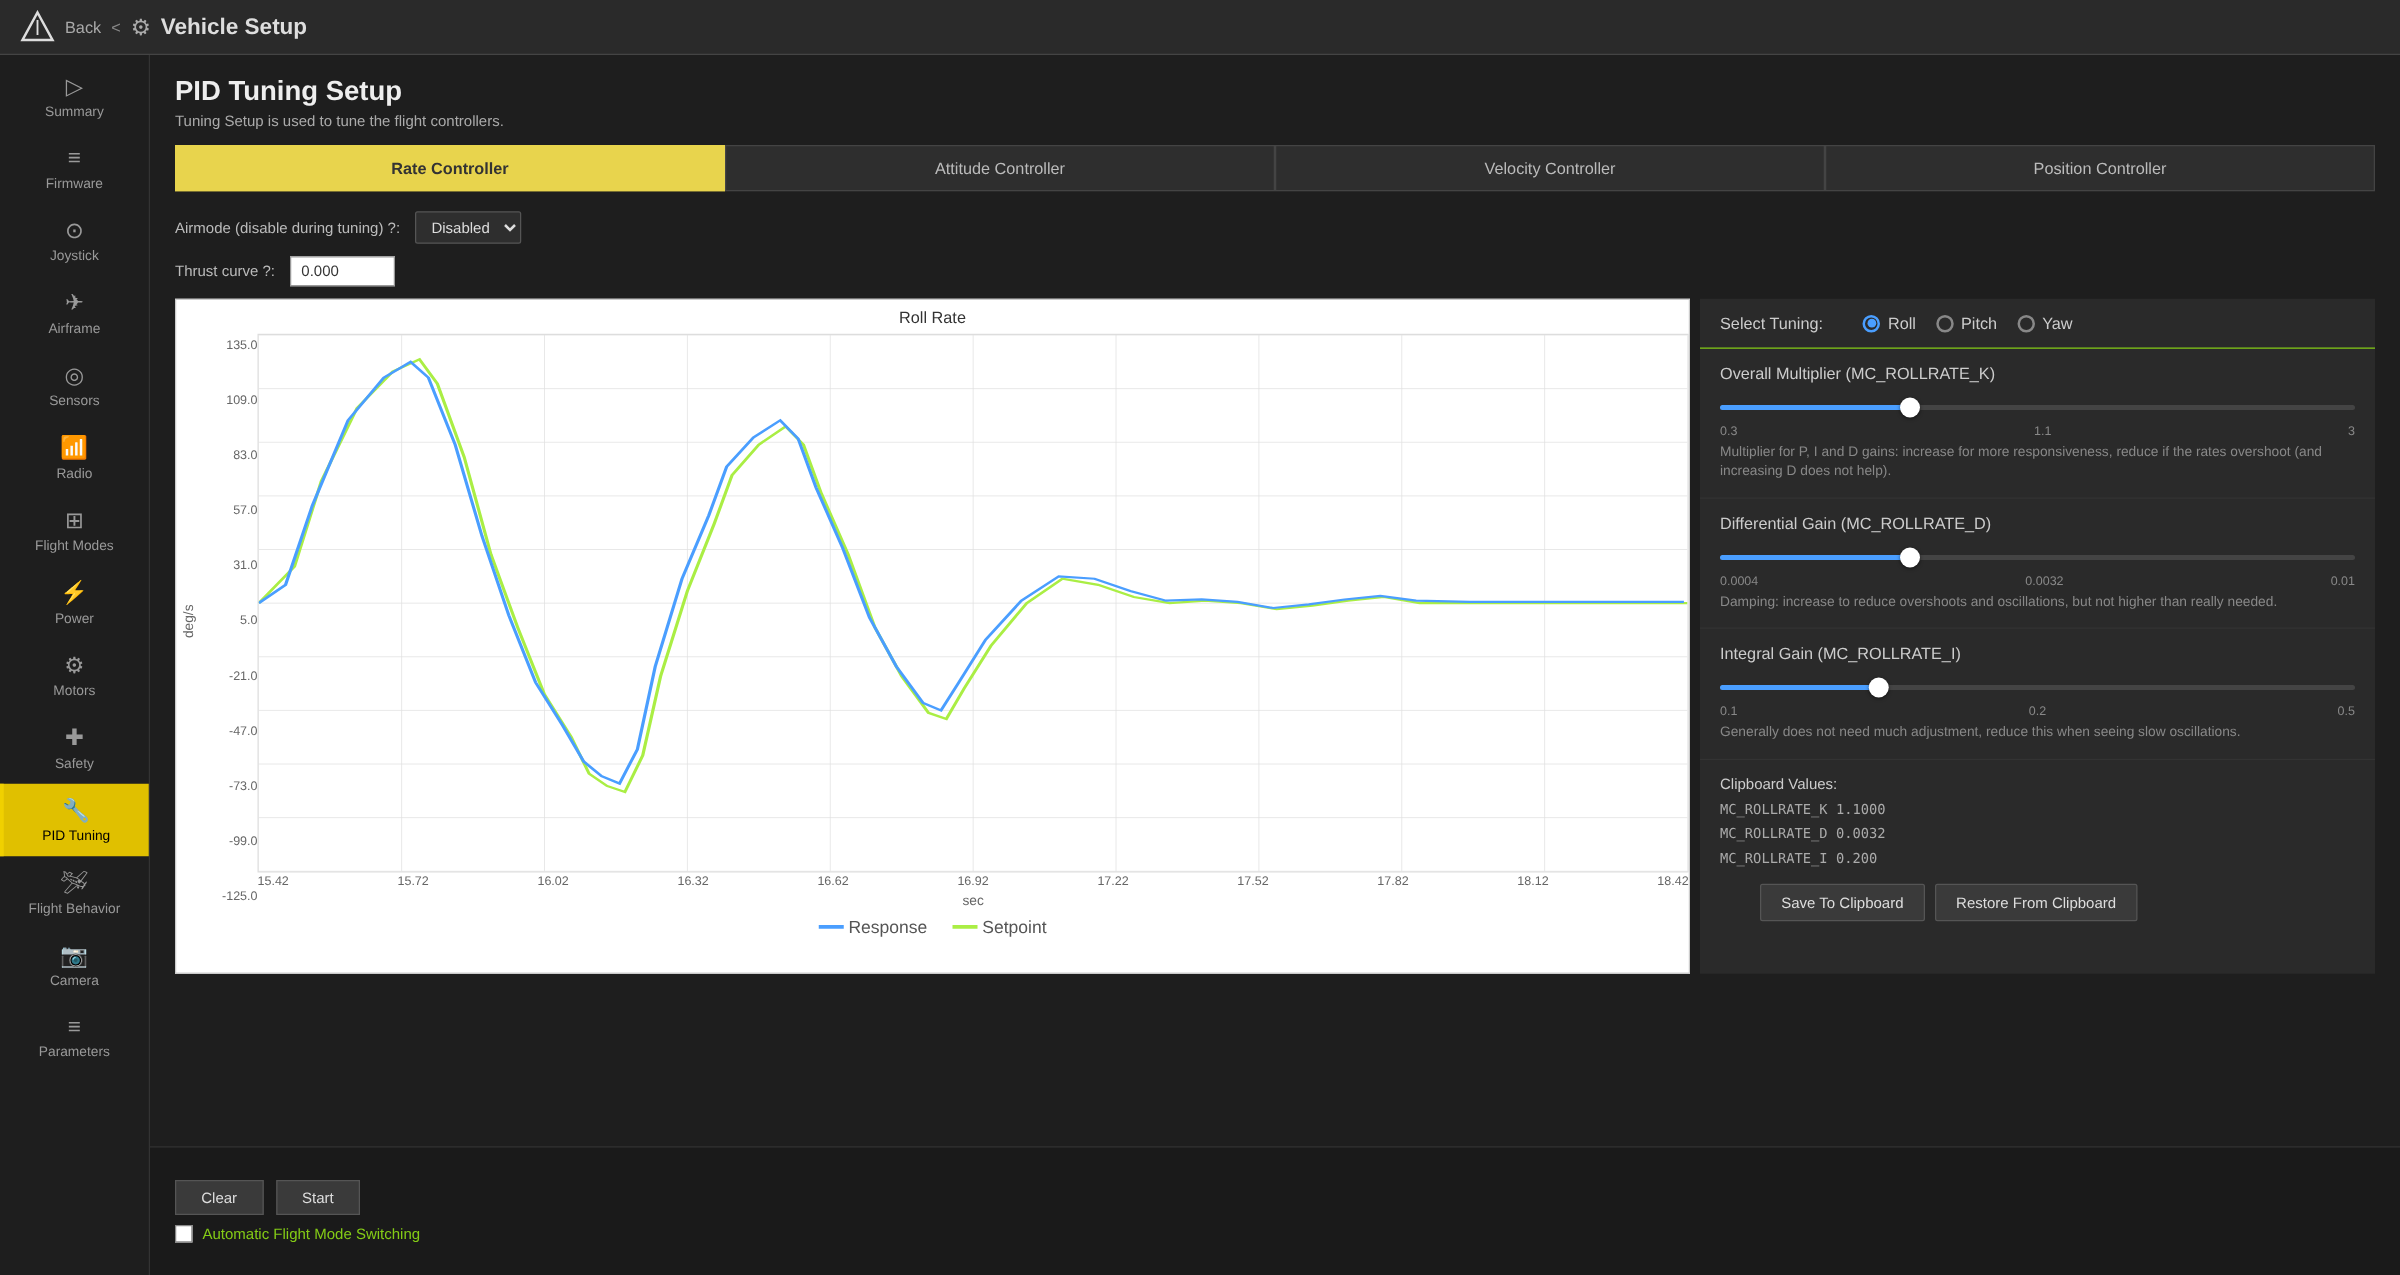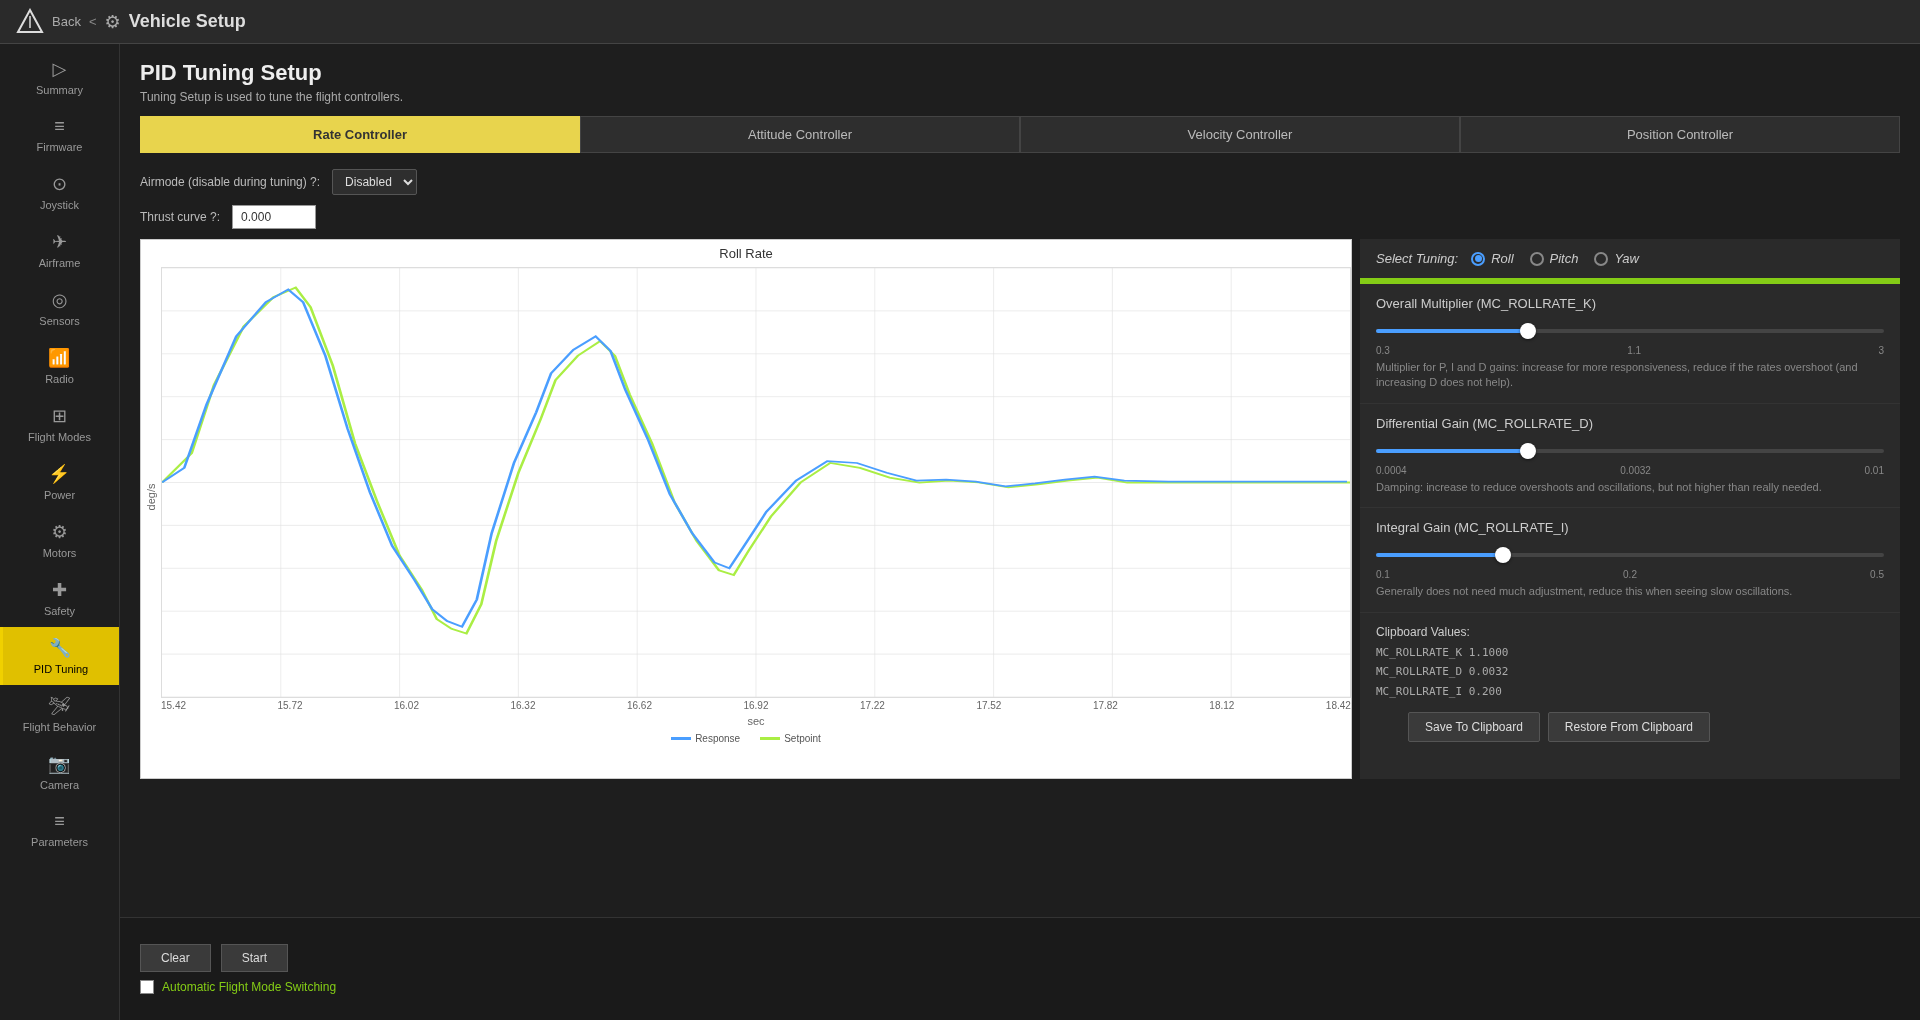--- a/index.html
+++ b/index.html
@@ -36,26 +36,26 @@
     .controls-row { display: flex; align-items: center; gap: 12px; margin-bottom: 10px; }
     .control-label { color: #bbb; font-size: 12px; }
     .control-select { background: #2e2e2e; color: #ddd; border: 1px solid #555; padding: 4px 8px; font-size: 12px; border-radius: 2px; cursor: pointer; }
     .control-input { background: #fff; color: #333; border: 1px solid #999; padding: 4px 8px; font-size: 12px; width: 84px; }
 
     
     .chart-pid-layout { display: flex; gap: 0; }
     .chart-container { flex: 1; background: #fff; border: 1px solid #ccc; position: relative; height: 540px; margin-right: 8px; }
     .chart-title { text-align: center; font-size: 13px; color: #333; padding: 6px 0; }
     .chart-legend { display: flex; justify-content: center; gap: 20px; padding: 6px 0; }
-    .legend-item { display: flex; align-items: center; gap: 4px; font-size: 10px; color: #555; }
+    .legend-item { display: flex; align-items: center; gap: 4px; font-size: 14px; color: #555; }
     .legend-color { width: 20px; height: 3px; }
 
     
     .pid-panel { width: 540px; background: #2a2a2a; display: flex; flex-direction: column; }
-    .select-tuning-row { display: flex; align-items: center; gap: 13px; padding: 12px 16px; border-bottom: 6px solid #84cc16; font-style: italic; }
+    .select-tuning-row { display: flex; align-items: center; gap: 32px; padding: 12px 16px; border-bottom: 1px solid #84cc16; }
     .radio-group { display: flex; gap: 16px; }
     .radio-option { display: flex; align-items: center; gap: 6px; cursor: pointer; color: #ccc; font-size: 13px; }
     .radio-dot { width: 14px; height: 14px; border-radius: 50%; border: 2px solid #888; display: flex; align-items: center; justify-content: center; }
     .radio-dot.active { border-color: #4a9eff; }
     .radio-dot.active::after { content: ''; width: 7px; height: 7px; background: #4a9eff; border-radius: 50%; }
 
     .pid-section { padding: 12px 16px; border-bottom: 1px solid #333; }
     .pid-section-title { font-size: 13px; color: #ccc; margin-bottom: 10px; }
     .slider-container { width: 100%; position: relative; height: 20px; margin-bottom: 4px; }
     .slider-track { width: 100%; height: 4px; background: #444; border-radius: 2px; position: absolute; top: 8px; }
@@ -181,20 +181,33 @@
       <div class="chart-pid-layout">
 
         <div class="chart-container">
           <div class="chart-title">Roll Rate</div>
           <div style="display:flex; width:100%; height:460px;">
 
             <div style="display:flex; align-items:center; justify-content:center; width:20px;">
               <span style="transform:rotate(-90deg); white-space:nowrap; font-size:11px; color:#666;">deg/s</span>
             </div>
 
+            <div style="width:45px; display:flex; flex-direction:column; justify-content:space-between; padding:4px 0;">
+              <span style="font-size:10px;color:#666;text-align:right;">135.0</span>
+              <span style="font-size:10px;color:#666;text-align:right;">109.0</span>
+              <span style="font-size:10px;color:#666;text-align:right;">83.0</span>
+              <span style="font-size:10px;color:#666;text-align:right;">57.0</span>
+              <span style="font-size:10px;color:#666;text-align:right;">31.0</span>
+              <span style="font-size:10px;color:#666;text-align:right;">5.0</span>
+              <span style="font-size:10px;color:#666;text-align:right;">-21.0</span>
+              <span style="font-size:10px;color:#666;text-align:right;">-47.0</span>
+              <span style="font-size:10px;color:#666;text-align:right;">-73.0</span>
+              <span style="font-size:10px;color:#666;text-align:right;">-99.0</span>
+              <span style="font-size:10px;color:#666;text-align:right;">-125.0</span>
+            </div>
 
             <div style="flex:1; display:flex; flex-direction:column;">
               <svg style="flex:1; background:#fff; border:1px solid #ddd;" viewBox="0 0 800 440" preserveAspectRatio="none">
 
                 <line x1="0" y1="0" x2="800" y2="0" stroke="#e0e0e0" stroke-width="0.5"></line>
                 <line x1="0" y1="44" x2="800" y2="44" stroke="#e0e0e0" stroke-width="0.5"></line>
                 <line x1="0" y1="88" x2="800" y2="88" stroke="#e0e0e0" stroke-width="0.5"></line>
                 <line x1="0" y1="132" x2="800" y2="132" stroke="#e0e0e0" stroke-width="0.5"></line>
                 <line x1="0" y1="176" x2="800" y2="176" stroke="#e0e0e0" stroke-width="0.5"></line>
                 <line x1="0" y1="220" x2="800" y2="220" stroke="#e0e0e0" stroke-width="0.5"></line>

